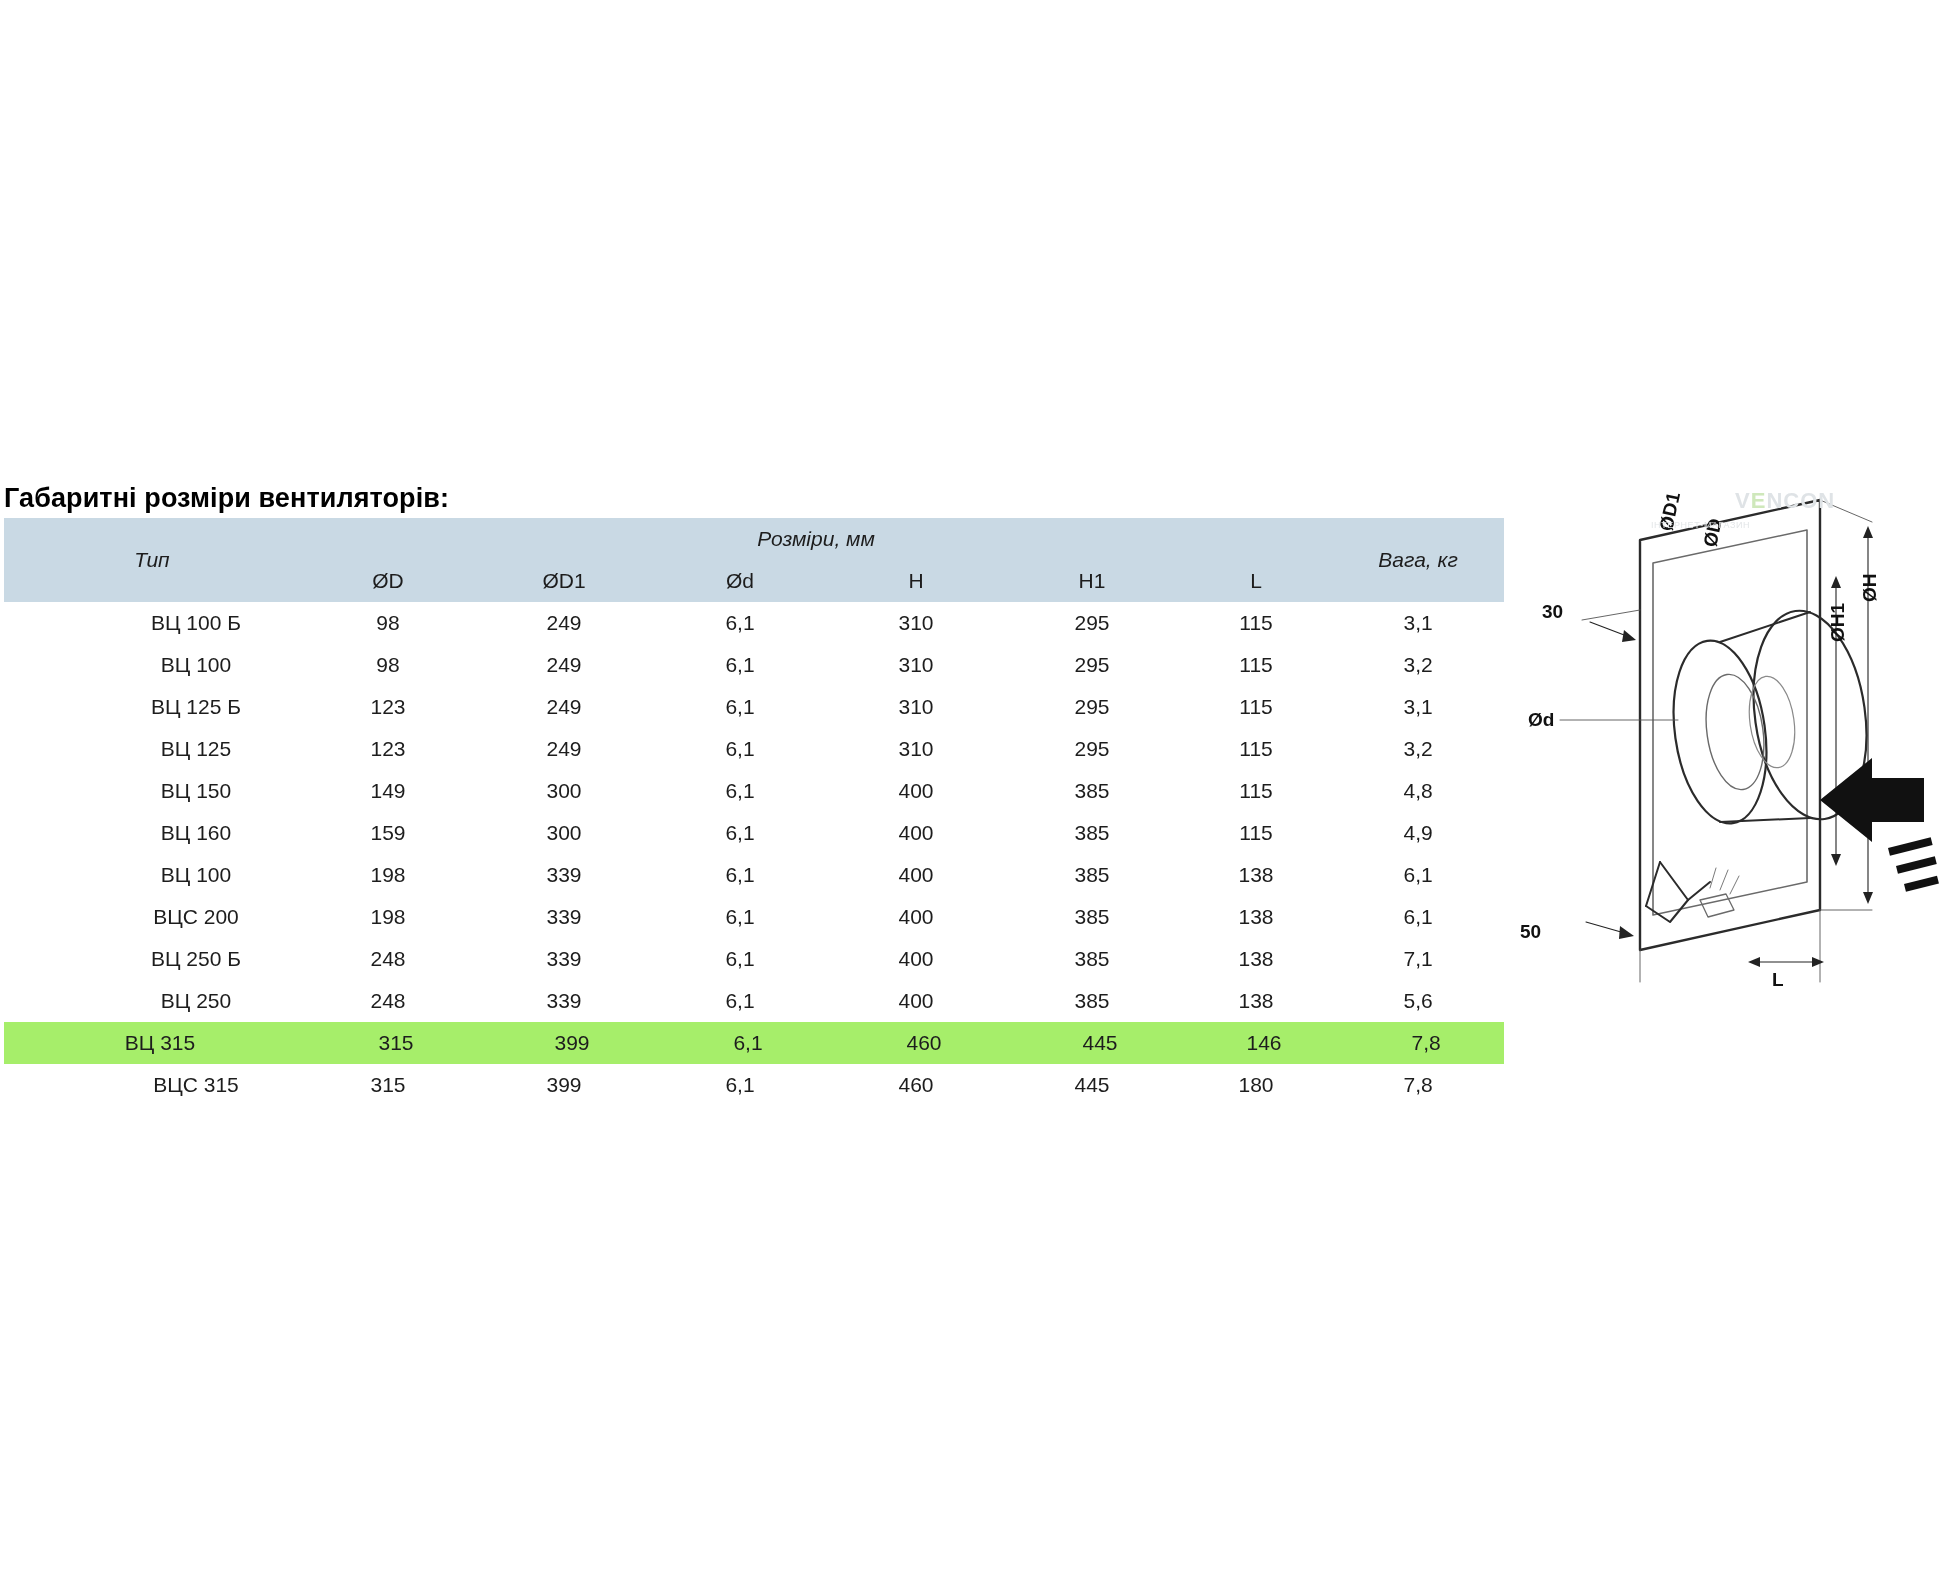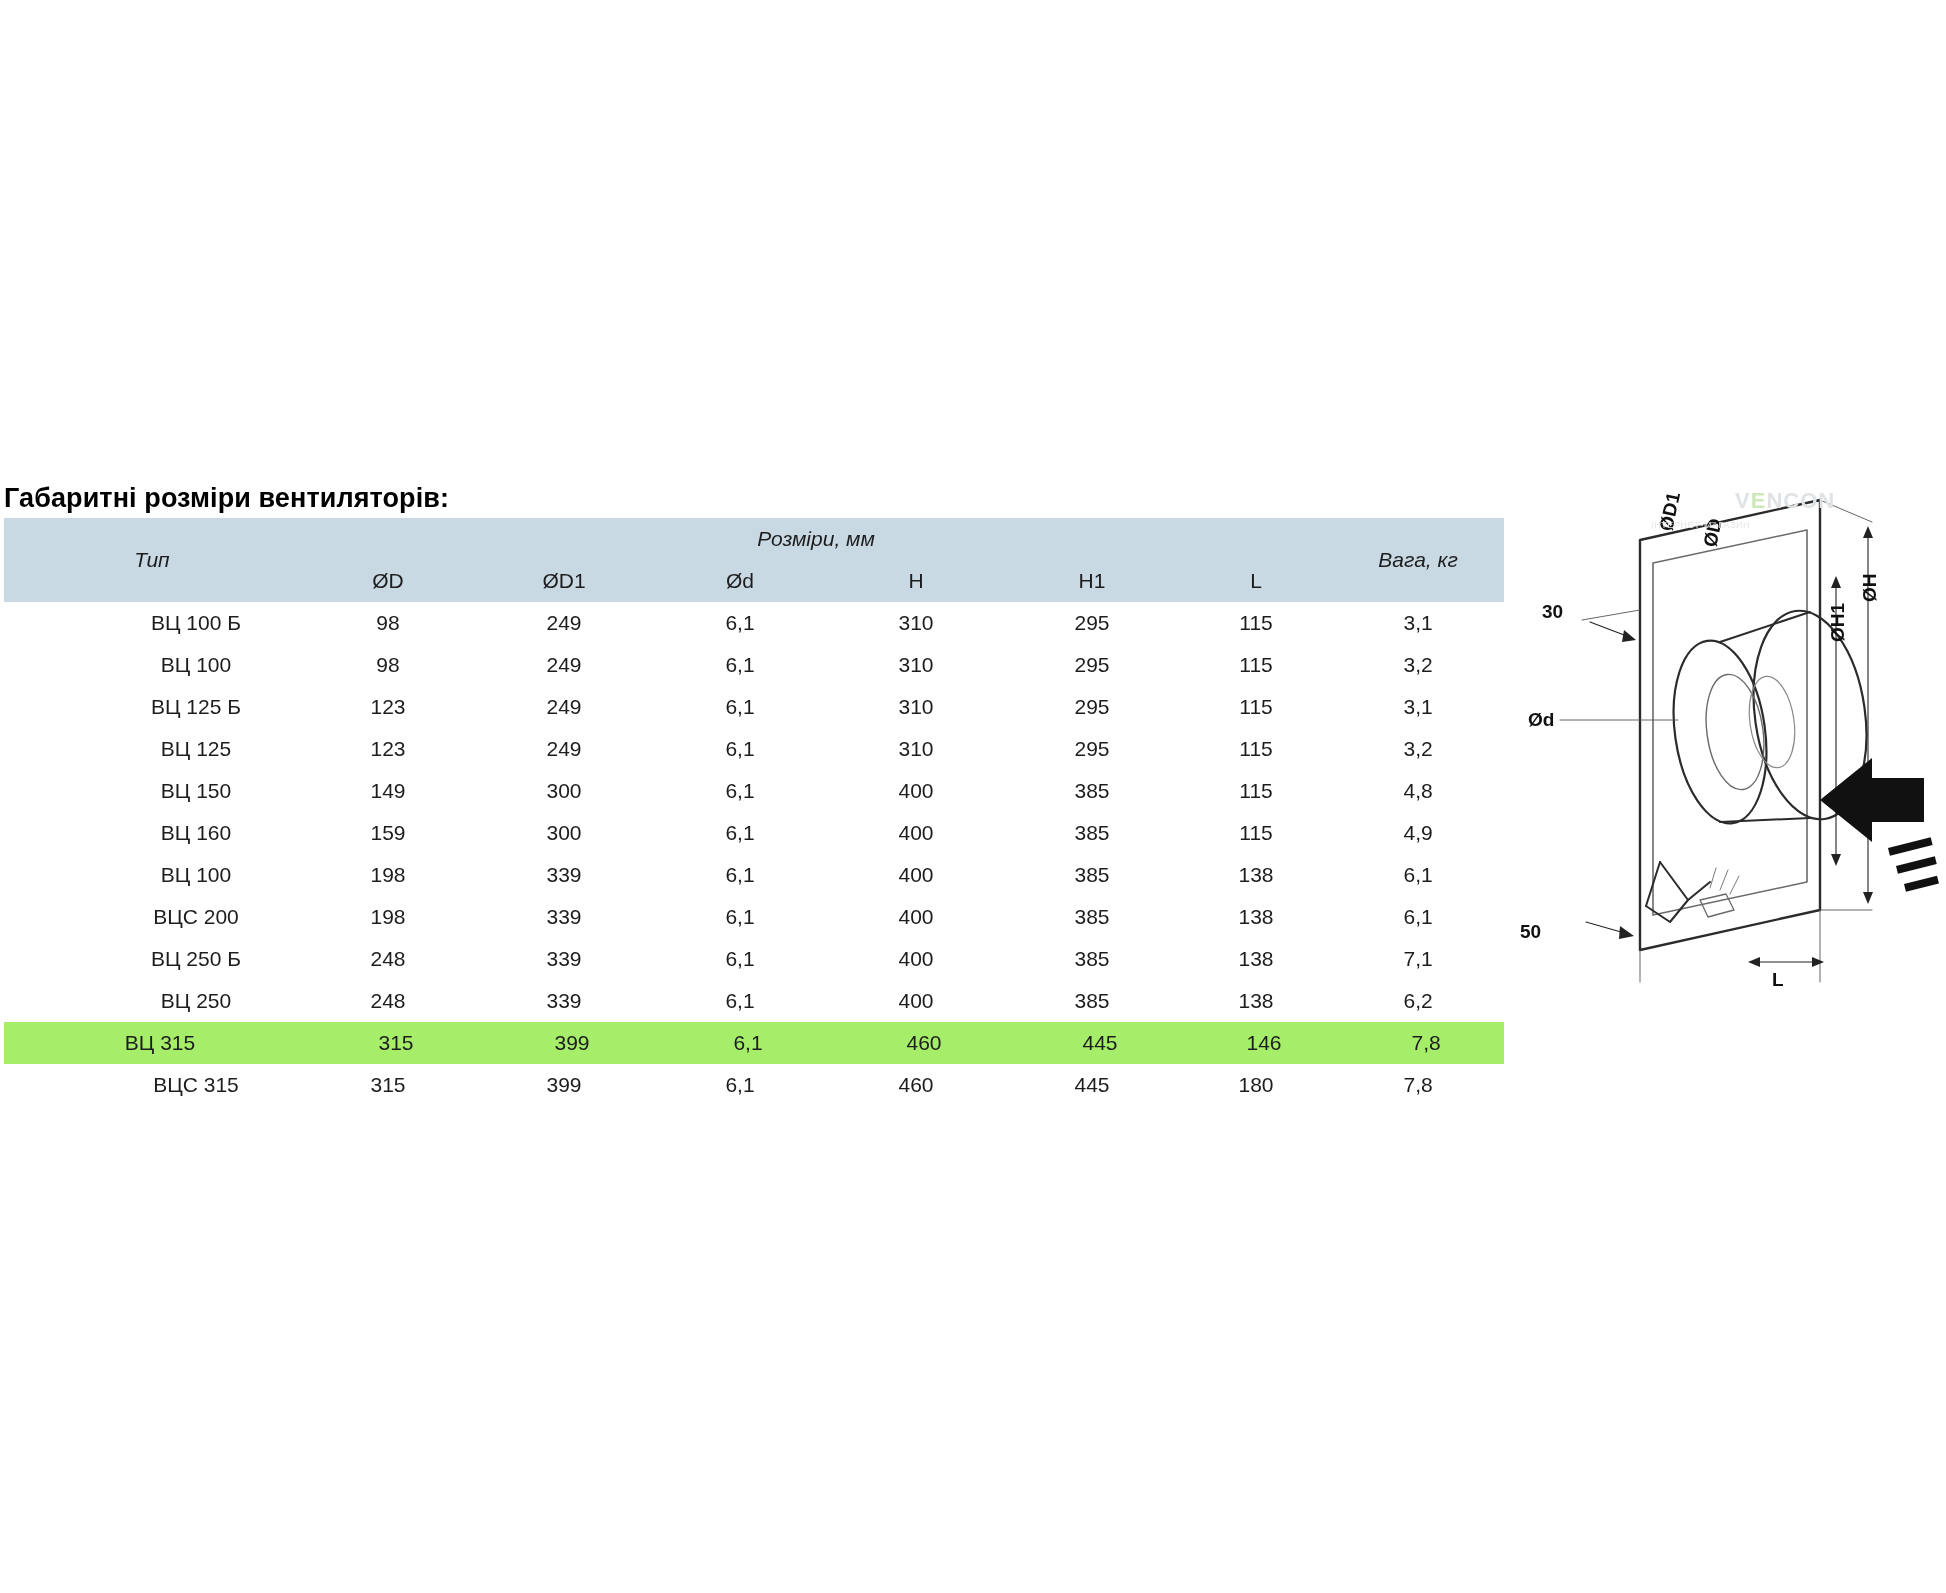--- a/index.html
+++ b/index.html
@@ -247,21 +247,21 @@
           <td>7,1</td>
         </tr>
         <tr>
           <td class="type-cell">ВЦ 250</td>
           <td>248</td>
           <td>339</td>
           <td>6,1</td>
           <td>400</td>
           <td>385</td>
           <td>138</td>
-          <td>6,2</td>
+          <td>5,6</td>
         </tr>
         <tr class="highlight">
           <td class="type-cell">ВЦ 315</td>
           <td>315</td>
           <td>399</td>
           <td>6,1</td>
           <td>460</td>
           <td>445</td>
           <td>146</td>
           <td>7,8</td>

